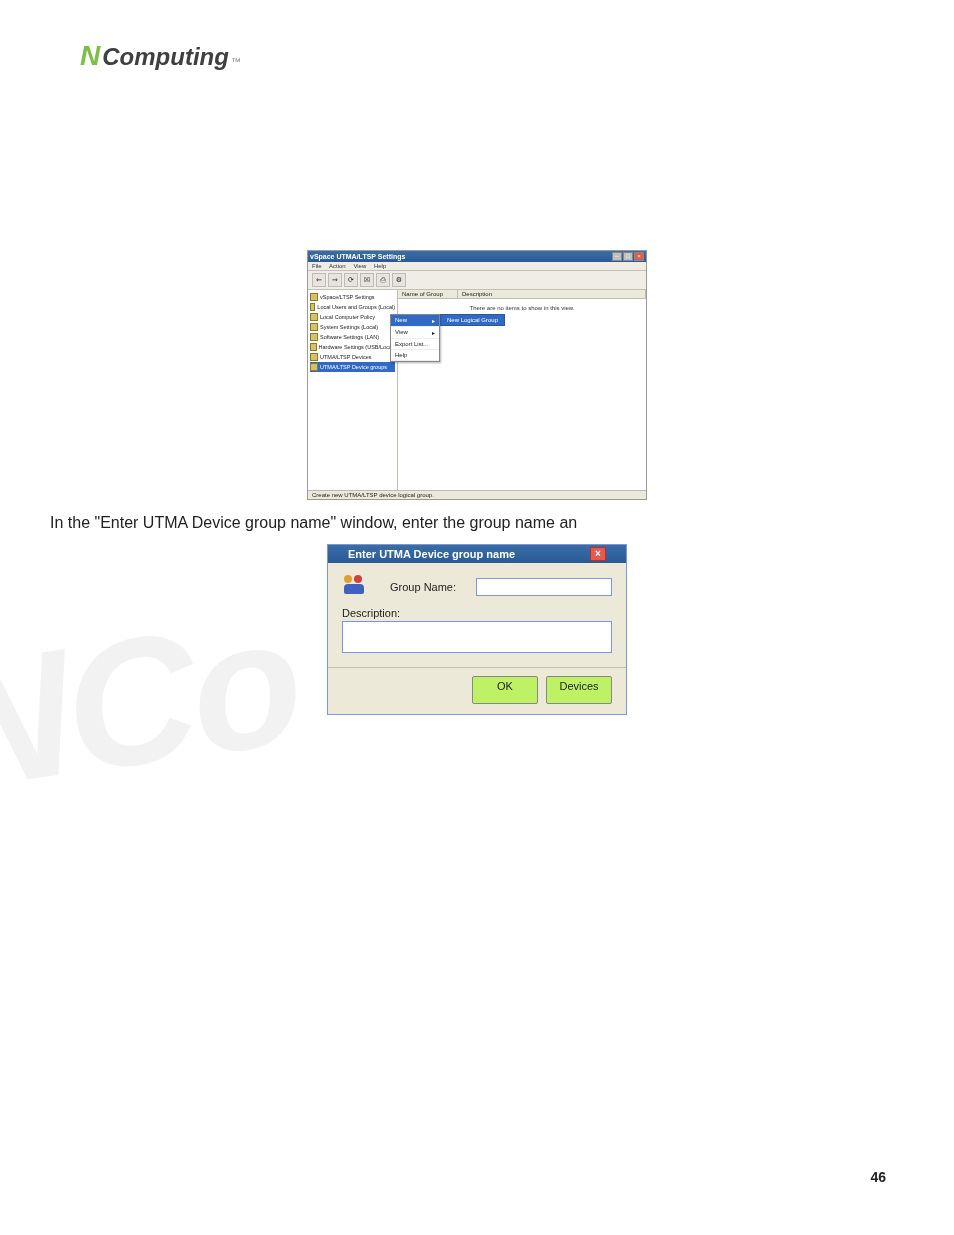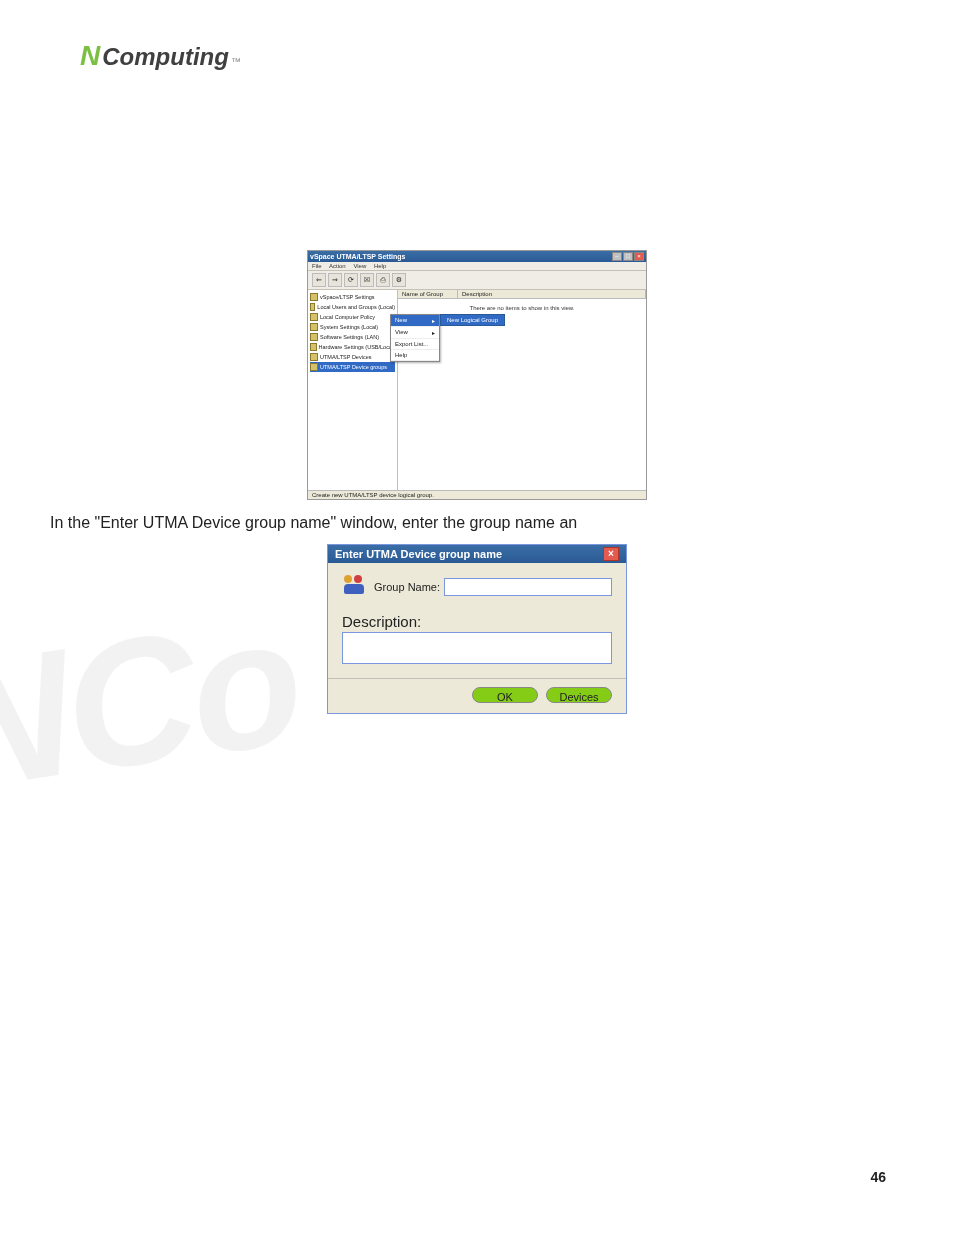--- a/index.html
+++ b/index.html
@@ -29,36 +29,36 @@
   .list-header { display: flex; background: #ece9d8; border-bottom: 1px solid #bbb; font-size: 6px; }
   .list-header div { padding: 1px 4px; border-right: 1px solid #bbb; }
   .empty-msg { text-align: center; font-size: 6px; color: #333; margin-top: 6px; }
   .ctx-menu { position: absolute; top: 24px; left: -8px; background: #fff; border: 1px solid #888; font-size: 6px; width: 50px; box-shadow: 1px 1px 2px rgba(0,0,0,0.3); }
   .ctx-item { padding: 2px 4px; border-bottom: 0.5px solid #eee; display: flex; justify-content: space-between; }
   .ctx-item.hov { background: #316ac5; color: #fff; }
   .sub-menu { position: absolute; top: 24px; left: 42px; background: #316ac5; color: #fff; border: 1px solid #2a5a95; font-size: 6px; padding: 2px 6px; white-space: nowrap; }
   .statusbar { background: #ece9d8; border-top: 1px solid #bbb; font-size: 6px; padding: 1px 4px; }
   .body-text { font-size: 16px; color: #222; margin: 14px 0 12px 50px; }
   .screenshot-b { width: 300px; margin: 0 auto; border: 1px solid #7a96df; background: #ece9d8; font-size: 11px; }
-  .dlg-titlebar { background: linear-gradient(#3a6ea5,#2a5a95); color: #fff; font-weight: bold; display: flex; justify-content: space-between; align-items: center; padding: 2px 7px; font-size: 11px; }
+  .dlg-titlebar { background: linear-gradient(#3a6ea5,#2a5a95); color: #fff; font-weight: bold; display: flex; justify-content: space-between; align-items: center; padding: 2px 20px; font-size: 11px; }
   .dlg-close { width: 16px; height: 14px; background: #e35b4f; color: #fff; text-align: center; border: 1px solid #b03528; line-height: 12px; font-size: 10px; }
   .dlg-body { padding: 12px 14px 10px 14px; }
-  .dlg-row { display: flex; align-items: center; gap: 4px; }
+  .dlg-row { display: flex; align-items: center; gap: 20px; }
   .grp-icon { width: 28px; height: 24px; position: relative; }
   .head { width: 8px; height: 8px; border-radius: 50%; position: absolute; }
   .head.a { background: #e0a030; top: 0; left: 2px; }
   .head.b { background: #d04040; top: 0; left: 12px; }
   .body-shape { width: 20px; height: 10px; background: #4060c0; border-radius: 4px 4px 2px 2px; position: absolute; top: 9px; left: 2px; }
   .dlg-label { font-size: 11px; color: #222; }
   .dlg-input { flex: 1; height: 18px; border: 1px solid #7a96df; background: #fff; }
-  .dlg-desc-label { font-size: 15px; margin-top: 14px; display: block; }
+  .dlg-desc-label { font-size: 11px; margin-top: 8px; display: block; }
   .dlg-textarea { width: 100%; height: 32px; border: 1px solid #7a96df; background: #fff; margin-top: 2px; }
   .dlg-sep { border-top: 1px solid #c4c0b8; margin: 14px -14px 8px -14px; }
   .dlg-buttons { display: flex; justify-content: flex-end; gap: 8px; }
-  .dlg-btn { width: 66px; height: 16px; border: 1px solid #888; background: #84cc16; font-size: 11px; text-align: center; line-height: 18px; border-radius: 8px; }
+  .dlg-btn { width: 66px; height: 28px; border: 1px solid #888; background: #bef264; font-size: 11px; text-align: center; line-height: 18px; border-radius: 2px; }
   .watermark { position: absolute; left: -60px; top: 600px; font-size: 180px; color: rgba(0,0,0,0.05); transform: rotate(-8deg); font-style: italic; font-weight: bold; pointer-events: none; letter-spacing: -4px; }
   .page-num { position: absolute; bottom: 50px; right: 68px; font-size: 14px; font-weight: bold; }
 </style>
 </head>
 <body>
 
 <div class="page">
 
   <div class="logo">
     <span class="logo-n">N</span>

